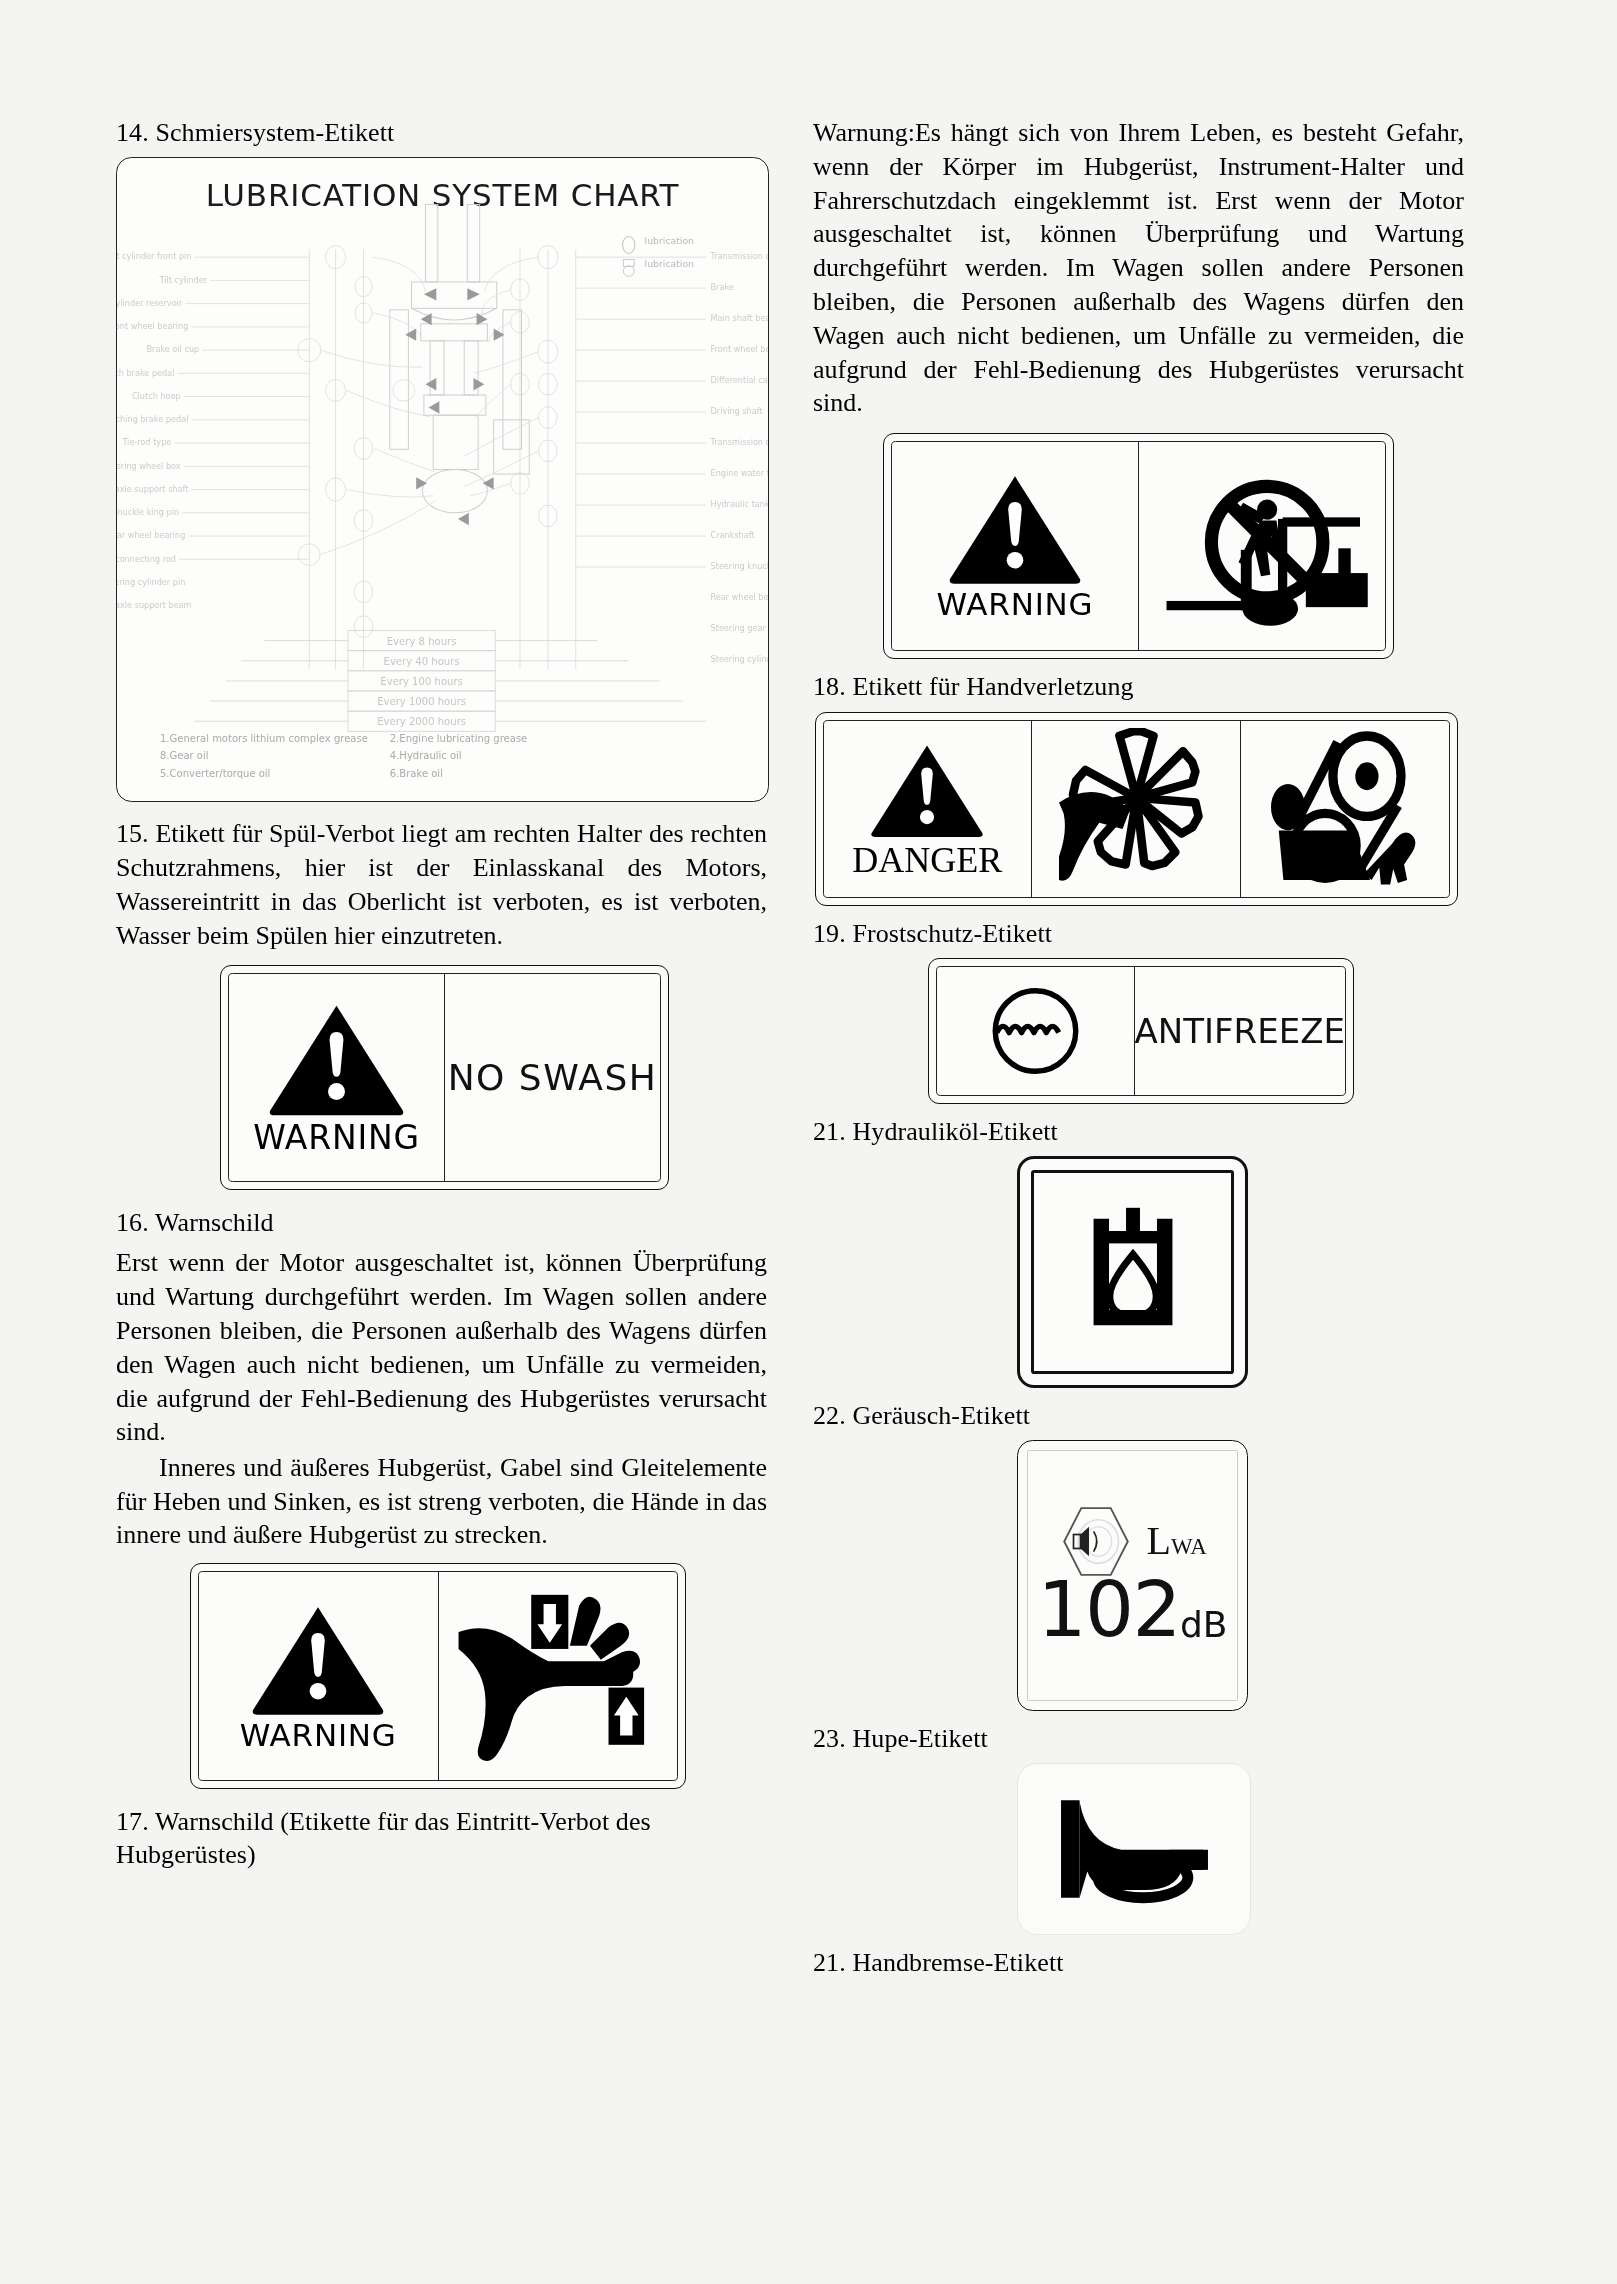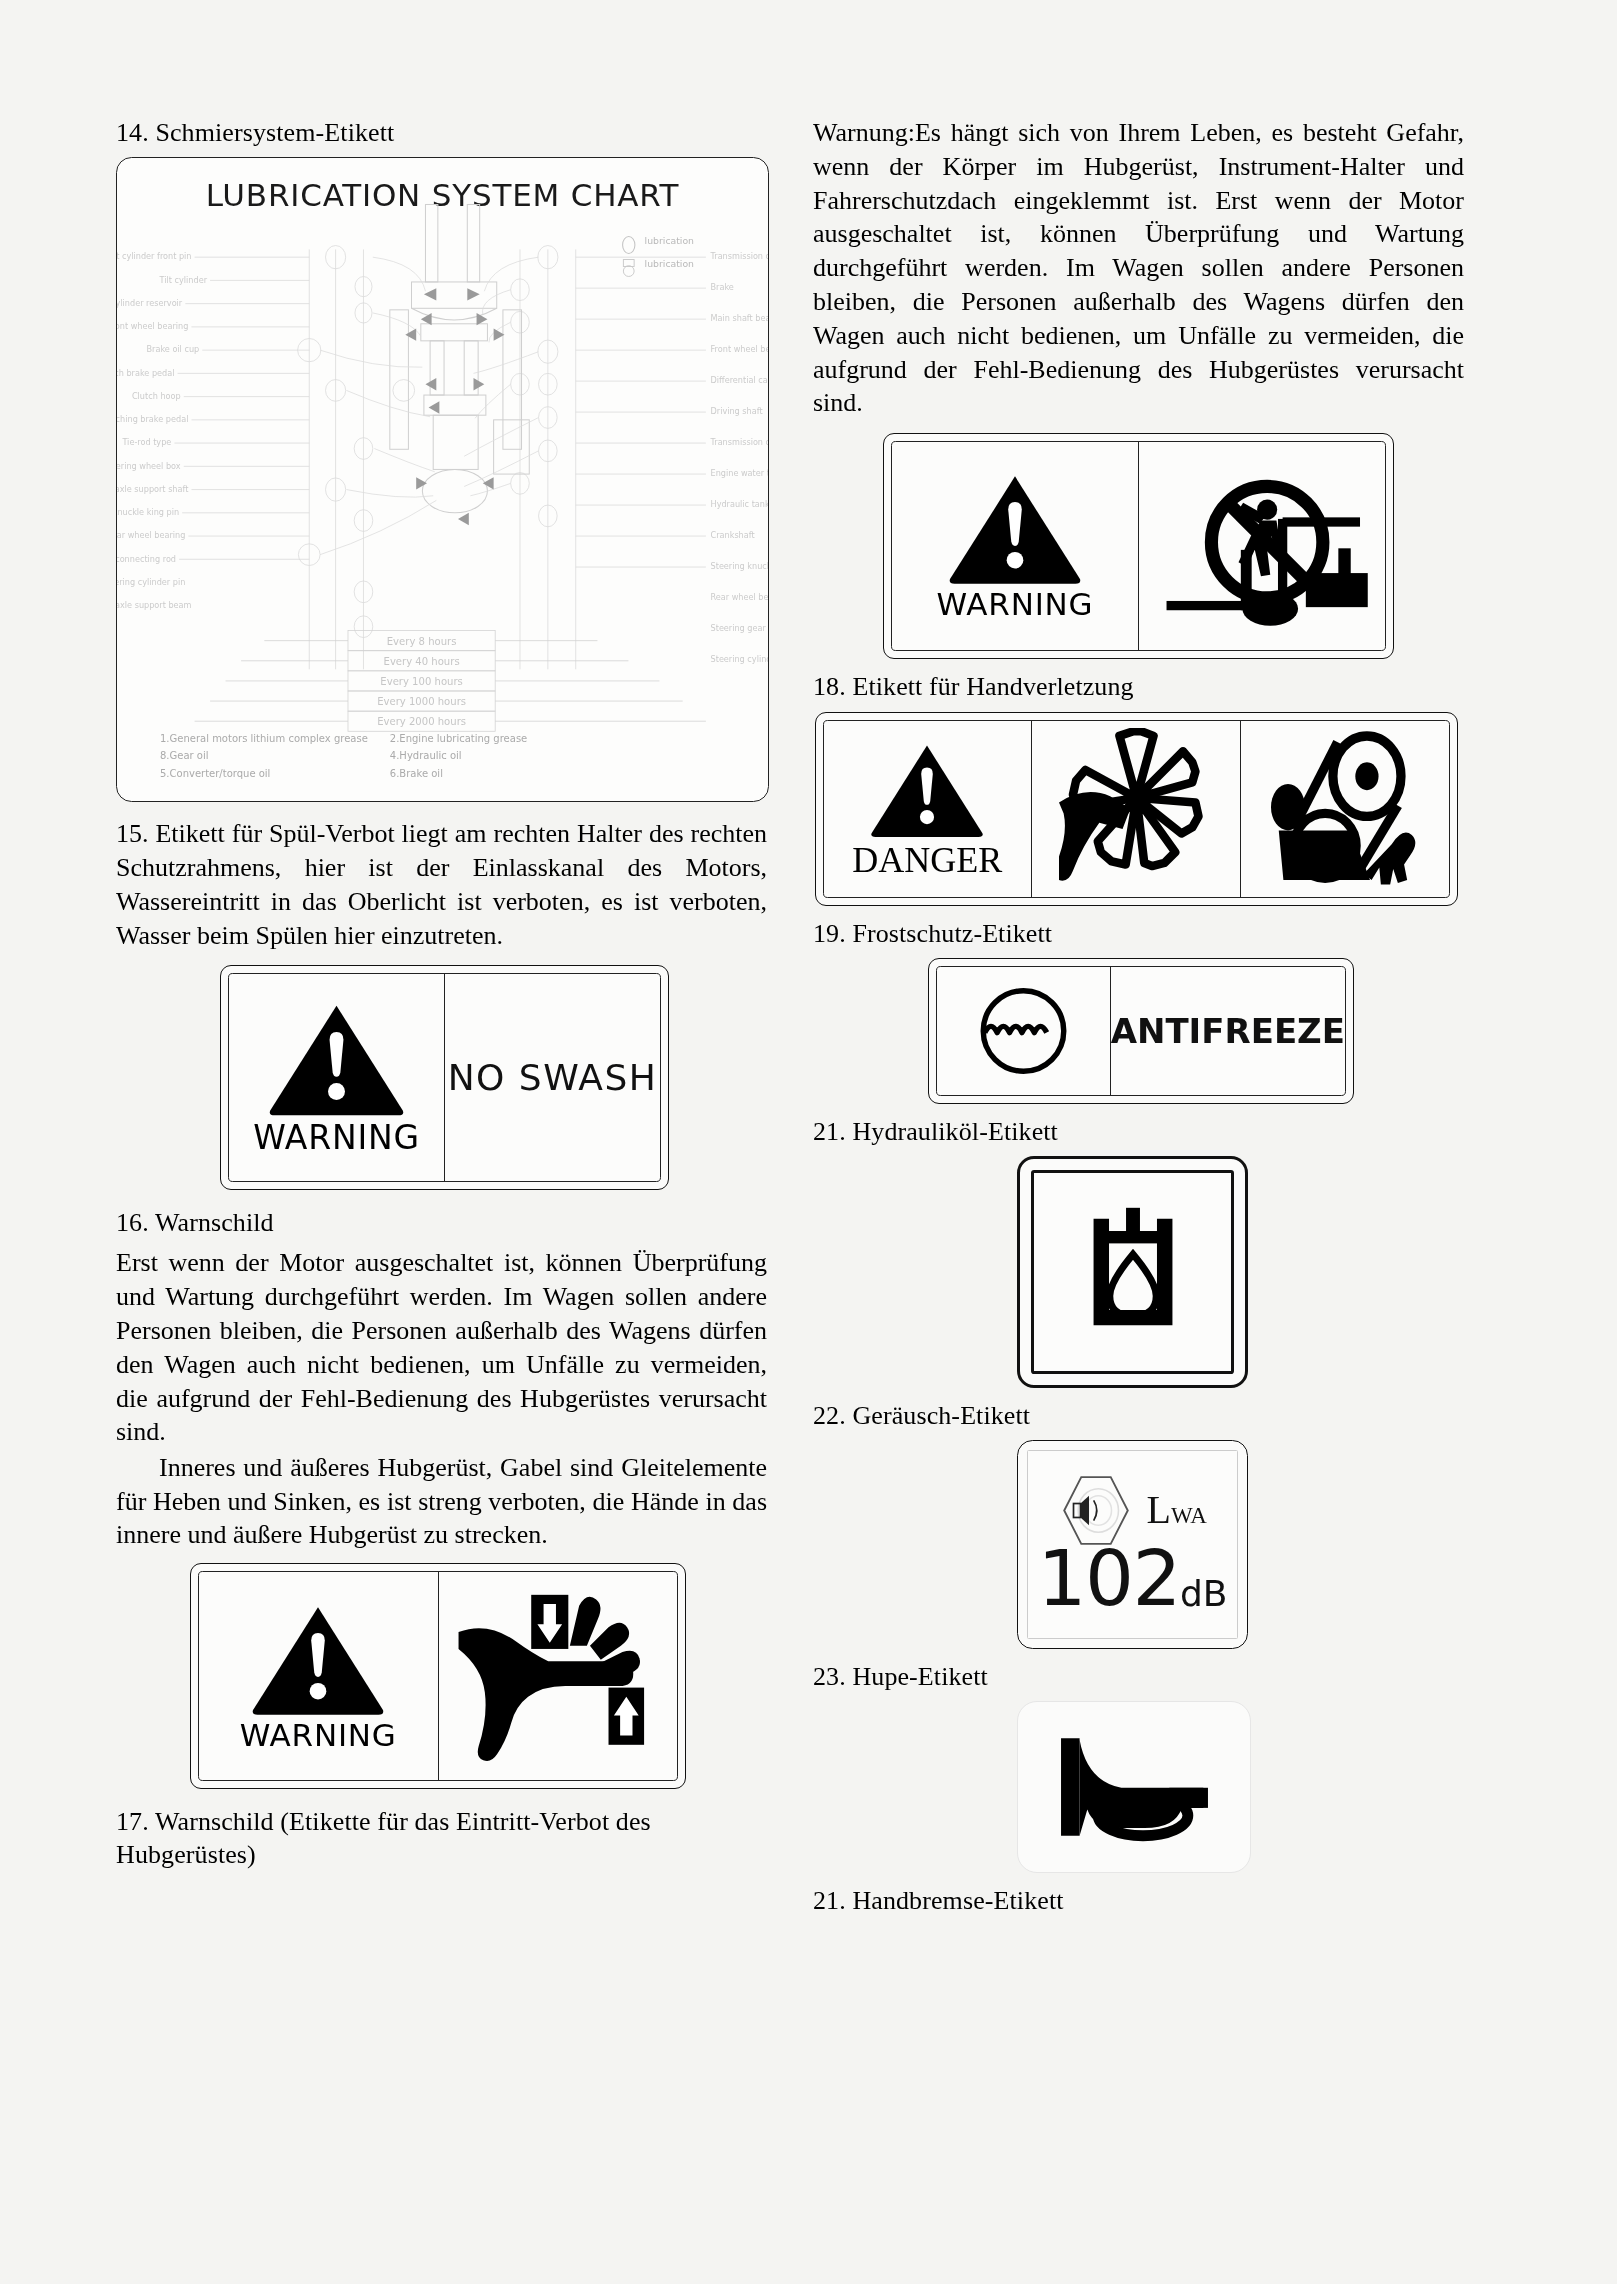--- a/index.html
+++ b/index.html
@@ -117,25 +117,25 @@
     font-size:36px;letter-spacing:1.5px;
     color:#111;
   }
 
   
   .card-16{width:496px;height:226px;margin:11px 0 0 74px;}
 
   
   .card-17{width:511px;height:226px;margin:12.4px 0 0 70px;}
   .card-18{width:643px;height:194px;margin:9.3px 0 0 1.5px;}
-  .card-19{width:426px;height:146px;margin:5px 0 0 115px;font-weight:bold;}
+  .card-19{width:426px;height:146px;margin:5px 0 0 115px;}
   .card-21{width:231px;height:232px;margin:7.7px 0 0 204px;
            border-radius:17px;border-width:3.9px;}
   .card-21 .label-inner{inset:11px;border:3.1px solid #111;border-radius:3.1px;}
-  .card-22{width:231px;height:209px;margin:7.7px 0 0 204px;border-radius:15.5px;}
+  .card-22{width:231px;height:271px;margin:7.7px 0 0 204px;border-radius:15.5px;}
   .card-22 .label-inner{inset:9.3px;border:1.2px solid #ccc;border-radius:1.5px;
                         flex-direction:column;justify-content:center;}
   .card-23{width:232px;height:170px;margin:7.7px 0 0 204px;
            border-radius:20px;border:1.5px solid #e6e6e6;background:#fbfbfa;}
 
   .noise-row{
     display:flex;align-items:center;justify-content:center;
     gap:12.4px;width:100%;
   }
   .lwa{

